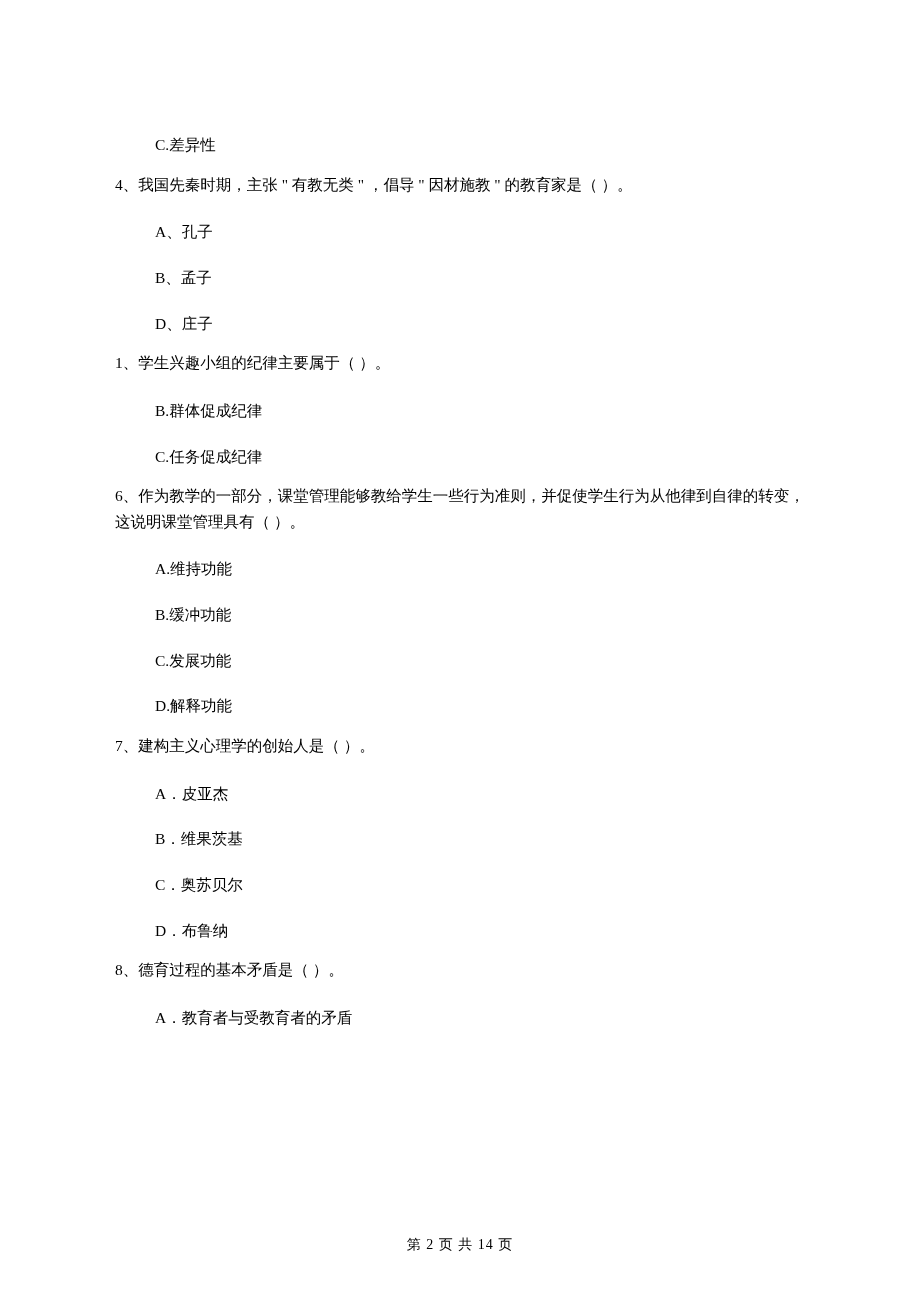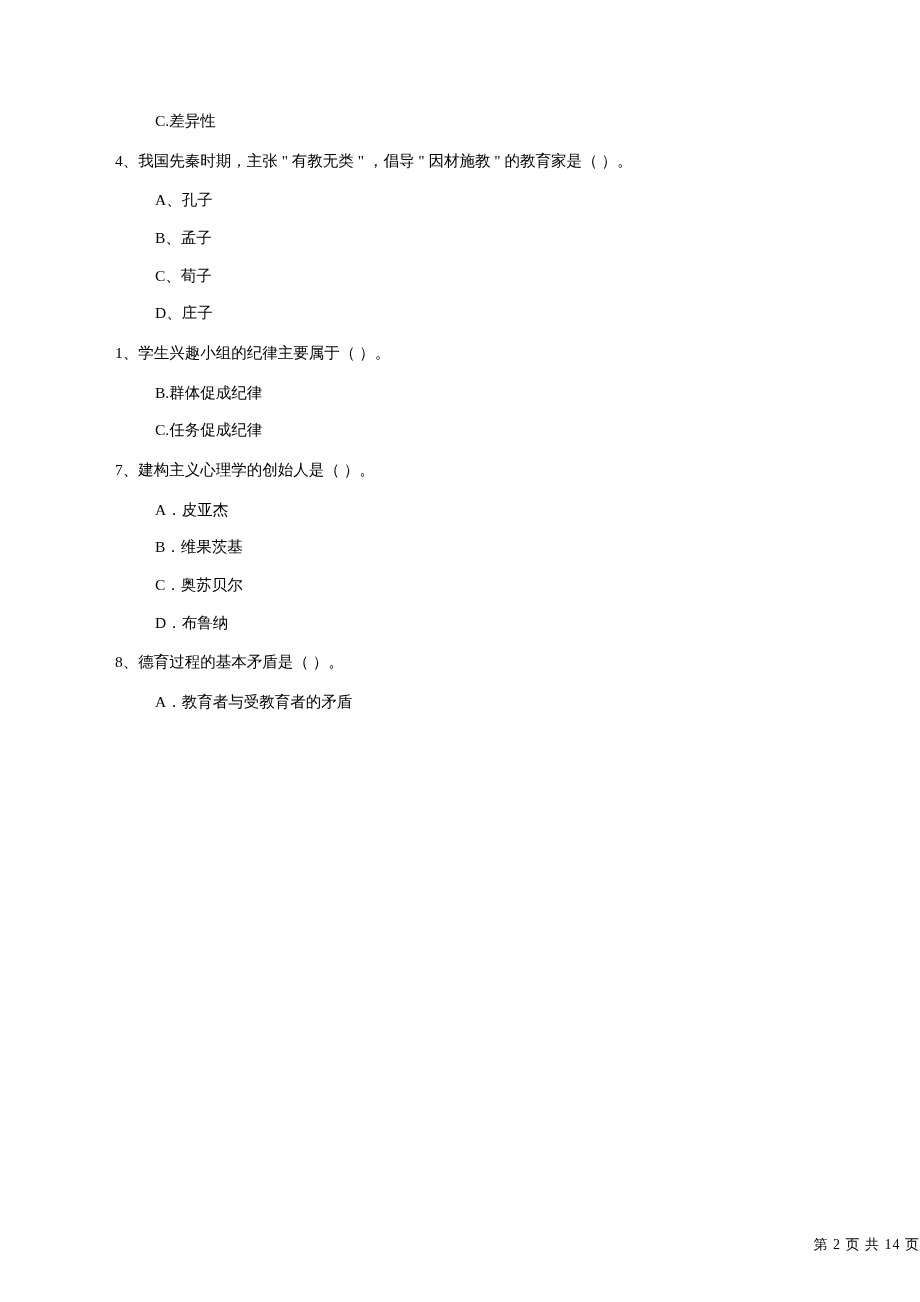--- a/index.html
+++ b/index.html
@@ -15,61 +15,68 @@
     height: 1302px;
     position: relative;
     box-sizing: border-box;
     padding: 110px 105px 0 115px;
     font-size: 15.5px;
   }
   .option {
     margin-left: 40px;
     margin-bottom: 16px;
     line-height: 1.4;
+    margin-top: 24px;
   }
   .question {
     margin-bottom: 16px;
     line-height: 1.65;
   }
   .q-block {
     margin-bottom: 10px;
   }
   .footer {
     position: absolute;
     bottom: 48px;
     left: 0;
     right: 0;
-    text-align: right;
+    text-align: center;
     font-size: 14px;
     letter-spacing: 1px;
   }
 </style>
 </head>
 <body>
 
 <div class="page">
 
   <div class="q-block">
     <div class="option">C.差异性</div>
   </div>
 
   <div class="q-block">
     <div class="question">4、我国先秦时期，主张 " 有教无类 " ，倡导 " 因材施教 " 的教育家是（    ）。</div>
     <div class="option">A、孔子</div>
     <div class="option">B、孟子</div>
-    <div class="option">C、荀子</div>
     <div class="option">D、庄子</div>
   </div>
 
   <div class="q-block">
     <div class="question">1、学生兴趣小组的纪律主要属于（    ）。</div>
     <div class="option">B.群体促成纪律</div>
     <div class="option">C.任务促成纪律</div>
   </div>
 
+  <div class="q-block">
+    <div class="question">6、作为教学的一部分，课堂管理能够教给学生一些行为准则，并促使学生行为从他律到自律的转变，这说明课堂管理具有（    ）。</div>
+    <div class="option">A.维持功能</div>
+    <div class="option">B.缓冲功能</div>
+    <div class="option">C.发展功能</div>
+    <div class="option">D.解释功能</div>
+  </div>
 
   <div class="q-block">
     <div class="question">7、建构主义心理学的创始人是（    ）。</div>
     <div class="option">A．皮亚杰</div>
     <div class="option">B．维果茨基</div>
     <div class="option">C．奥苏贝尔</div>
     <div class="option">D．布鲁纳</div>
   </div>
 
   <div class="q-block">

